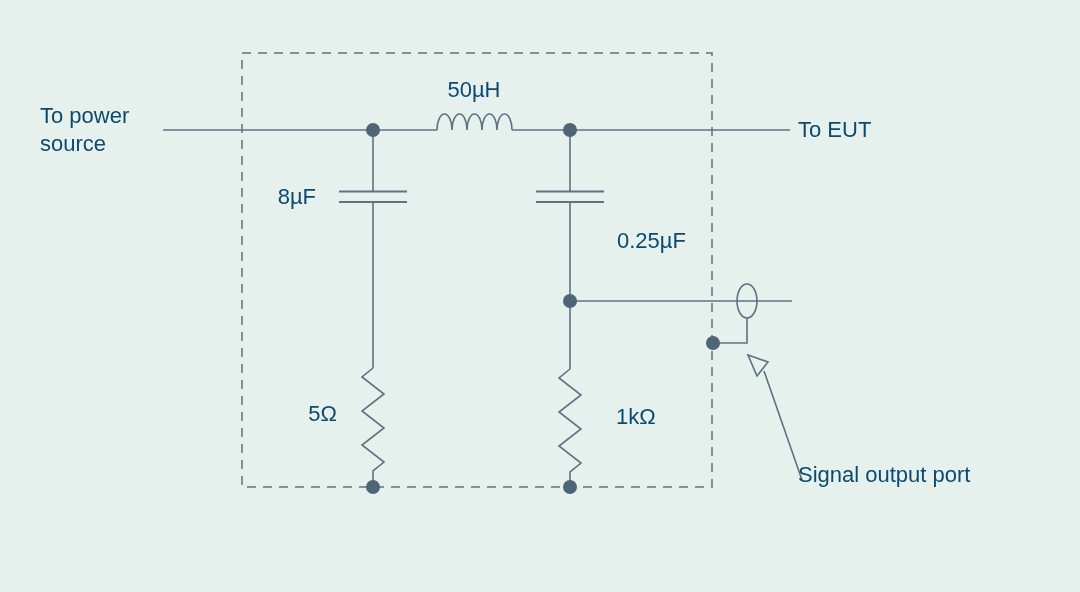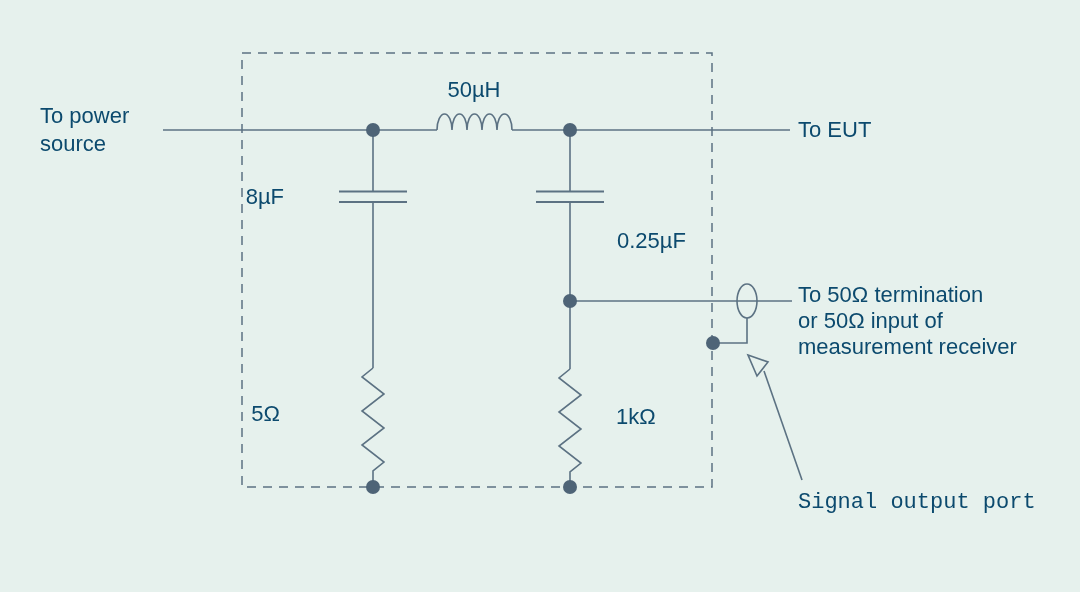--- a/index.html
+++ b/index.html
@@ -67,29 +67,24 @@
       </g>
     </g>
   </svg>
 
   <div class="label right wrap" style="right:930px;top:102px;width:110px;line-height:28px;">To power source</div>
 
   <div class="label" style="left:798px;top:117px;">To EUT</div>
 
   <div class="label center" style="left:474px;top:77px;">50µH</div>
 
-  <div class="label right" style="right:796px;top:184px;margin-left:44px;">8µF</div>
+  <div class="label right" style="right:764px;top:184px;margin-left:44px;">8µF</div>
 
   <div class="label" style="left:617px;top:184px;margin-top:44px;">0.25µF</div>
 
-  <div class="label right" style="right:800px;top:401px;">5Ω</div>
+  <div class="label right" style="right:743px;top:401px;">5Ω</div>
 
   <div class="label" style="left:616px;top:404px;">1kΩ</div>
 
-  <div class="label" style="left:798px;top:282px;">
-    <div>To 50Ω termination</div>
-    <div>or 50Ω input of</div>
-    <div>measurement receiver</div>
-  </div>
 
-  <div class="label" style="left:798px;top:490px;font-family:Liberation Mono, monospace;">Signal output port</div>
+  <div class="label" style="left:798px;top:462px;">Signal output port</div>
 
 </div>
 
 </body></html>

